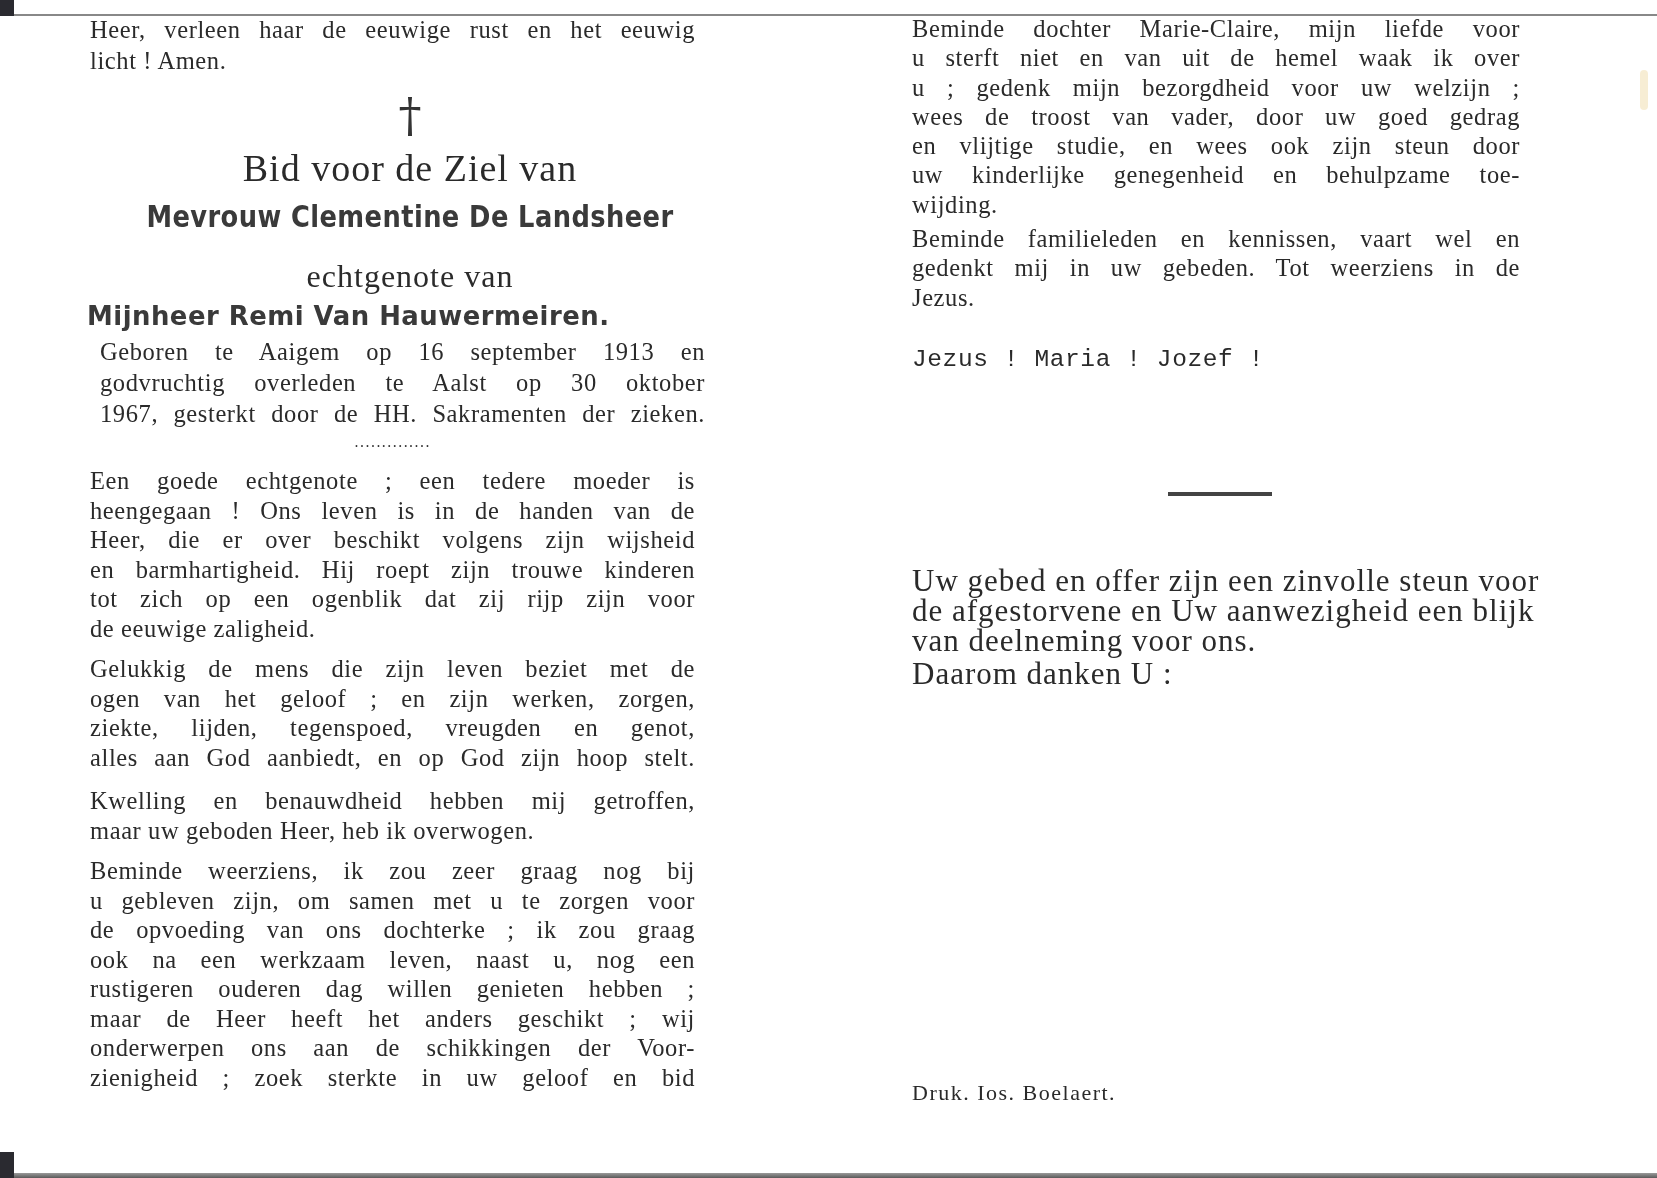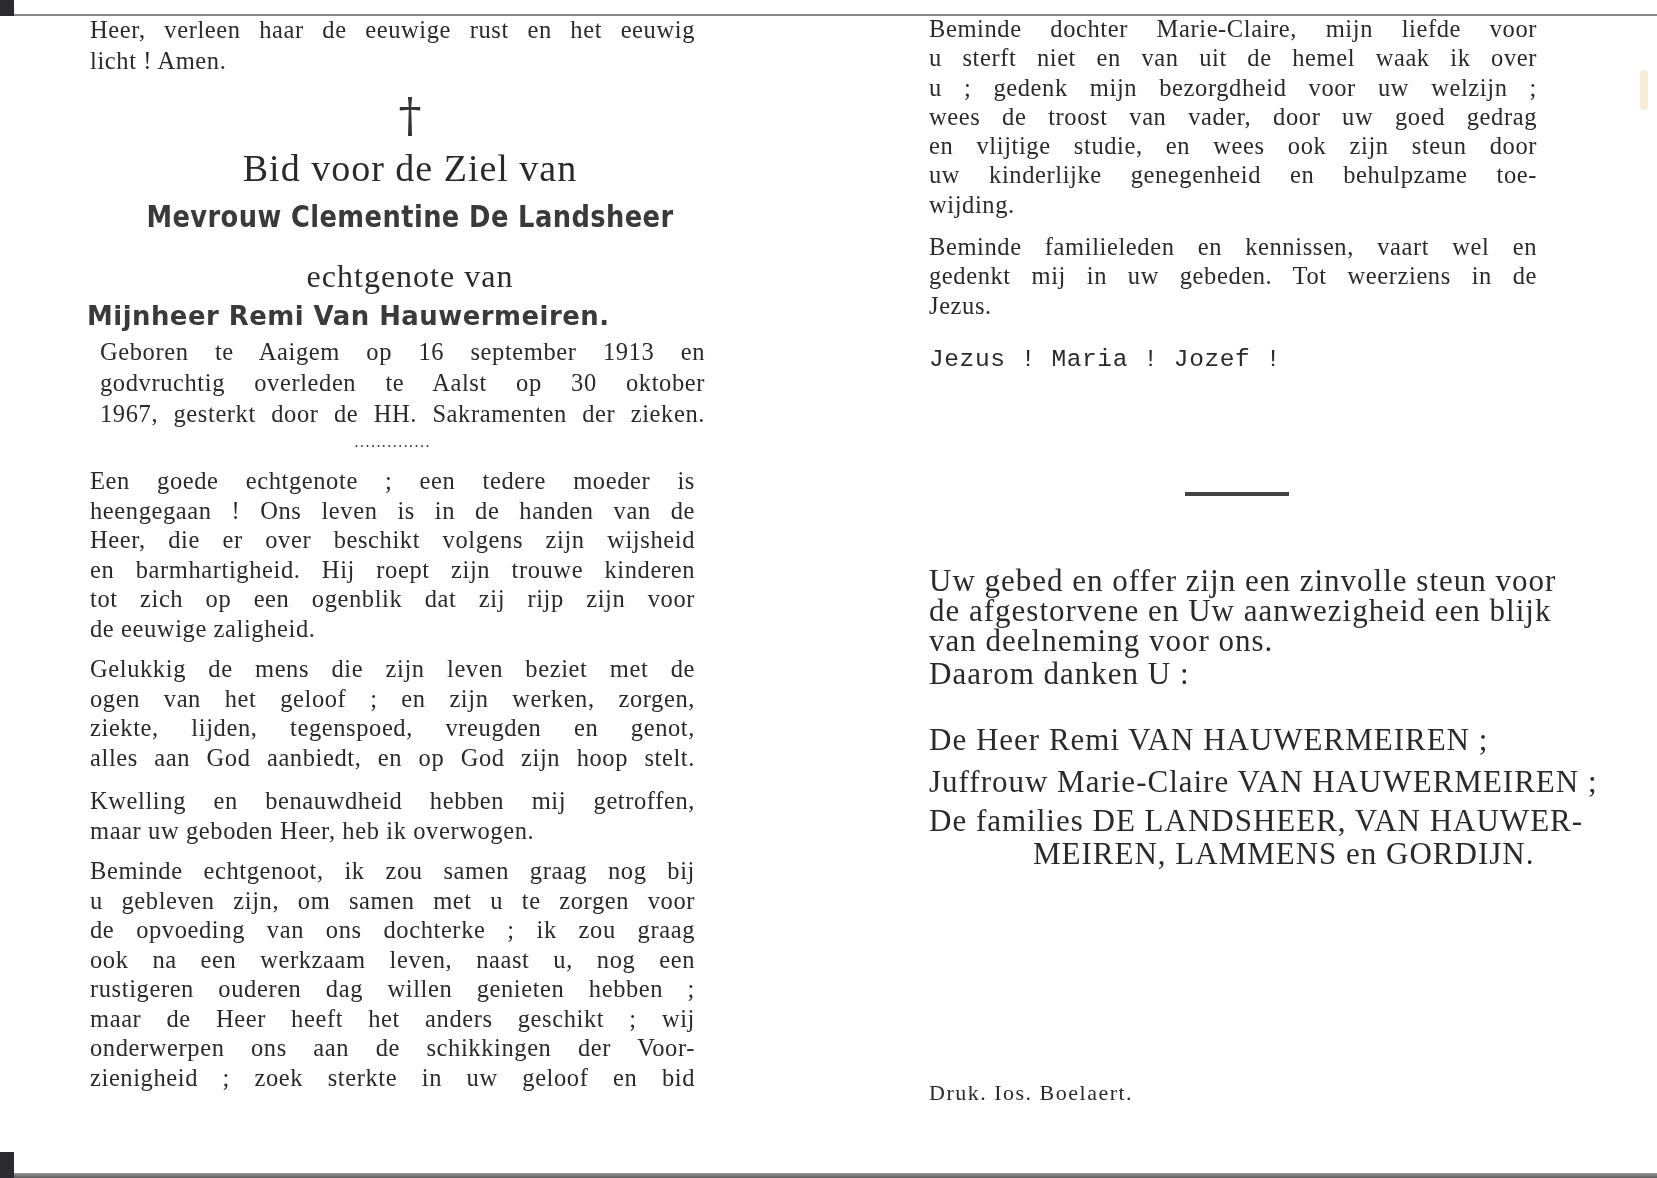--- a/index.html
+++ b/index.html
@@ -7,21 +7,21 @@
     body { position: relative; font-family: "DejaVu Serif", "Liberation Serif", serif; color: #2b2b2b; }
 
     .edge-top { position: absolute; left: 0; top: 14px; width: 1657px; height: 2px; background: #6a6a6a; opacity: .8; }
     .edge-bottom { position: absolute; left: 0; top: 1173px; width: 1657px; height: 5px; background: linear-gradient(#9a9a9a, #5a5a5a); }
     .edge-left-top { position: absolute; left: 0; top: 0; width: 14px; height: 16px; background: #2a2a30; }
     .edge-left-bottom { position: absolute; left: 0; top: 1152px; width: 14px; height: 26px; background: #2a2a30; }
     .stain { position: absolute; left: 1640px; top: 70px; width: 8px; height: 40px; background: #f3e6c2; border-radius: 4px; opacity: .7; }
 
     .col { position: absolute; top: 14px; }
     .col-left { left: 90px; width: 640px; }
-    .col-right { left: 912px; width: 645px; margin-left: 17px; }
+    .col-right { left: 912px; width: 645px; }
 
     .body-text {
       font-family: "Liberation Serif", "DejaVu Serif", serif;
       font-size: 24.5px;
       line-height: 31px;
       letter-spacing: 0.6px;
       text-align: justify;
       text-align-last: left;
       color: #2a2a2a;
     }
@@ -88,21 +88,21 @@
     <span class="line">ziekte, lijden, tegenspoed, vreugden en genot,</span>
     <span class="line">alles aan God aanbiedt, en op God zijn hoop stelt.</span>
   </div>
 
   <div class="body-text para" style="top:772px; width:605px; line-height:29.5px;">
     <span class="line">Kwelling en benauwdheid hebben mij getroffen,</span>
     <span class="line last">maar uw geboden Heer, heb ik overwogen.</span>
   </div>
 
   <div class="body-text para" style="top:842px; width:605px; line-height:29.5px;">
-    <span class="line">Beminde echtgenoot, ik zou samen graag nog bij</span>
+    <span class="line">Beminde weerziens, ik zou zeer graag nog bij</span>
     <span class="line">u gebleven zijn, om samen met u te zorgen voor</span>
     <span class="line">de opvoeding van ons dochterke ; ik zou graag</span>
     <span class="line">ook na een werkzaam leven, naast u, nog een</span>
     <span class="line">rustigeren ouderen dag willen genieten hebben ;</span>
     <span class="line">maar de Heer heeft het anders geschikt ; wij</span>
     <span class="line">onderwerpen ons aan de schikkingen der Voor-</span>
     <span class="line">zienigheid ; zoek sterkte in uw geloof en bid</span>
   </div>
 </div>
 
@@ -110,38 +110,32 @@
   <div class="body-text para" style="top:0; width:608px; line-height:29.3px;">
     <span class="line">Beminde dochter Marie-Claire, mijn liefde voor</span>
     <span class="line">u sterft niet en van uit de hemel waak ik over</span>
     <span class="line">u ; gedenk mijn bezorgdheid voor uw welzijn ;</span>
     <span class="line">wees de troost van vader, door uw goed gedrag</span>
     <span class="line">en vlijtige studie, en wees ook zijn steun door</span>
     <span class="line">uw kinderlijke genegenheid en behulpzame toe-</span>
     <span class="line last">wijding.</span>
   </div>
 
-  <div class="body-text para" style="top:218px; width:608px; line-height:29.3px;">
+  <div class="body-text para" style="top:210px; width:608px; line-height:29.3px;">
     <span class="line">Beminde familieleden en kennissen, vaart wel en</span>
     <span class="line">gedenkt mij in uw gebeden. Tot weerziens in de</span>
     <span class="line last">Jezus.</span>
   </div>
 
   <div class="body-text para center" style="top:330px; width:608px;font-family:Liberation Mono, monospace;">Jezus ! Maria ! Jozef !</div>
 
   <div class="rule"></div>
 
   <div class="sans-para para" style="top:552px; width:608px;">
     <span class="line">Uw gebed en offer zijn een zinvolle steun voor</span>
     <span class="line">de afgestorvene en Uw aanwezigheid een blijk</span>
     <span class="line last">van deelneming voor ons.</span>
     <span class="line last" style="margin-top:3px;">Daarom danken U :</span>
   </div>
 
-  <div class="sans-para para" style="top:705px; width:608px; line-height:42px;">
-    <span class="line last">De Heer Remi VAN HAUWERMEIREN ;</span>
-    <span class="line">Juffrouw Marie-Claire VAN HAUWERMEIREN ;</span>
-    <span class="line" style="line-height:36px;">De families DE LANDSHEER, VAN HAUWER-</span>
-    <span class="line last" style="padding-left:104px; line-height:30px;">MEIREN, LAMMENS en GORDIJN.</span>
-  </div>
 
   <div class="druk">Druk. Ios. Boelaert.</div>
 </div>
 
 </body></html>

